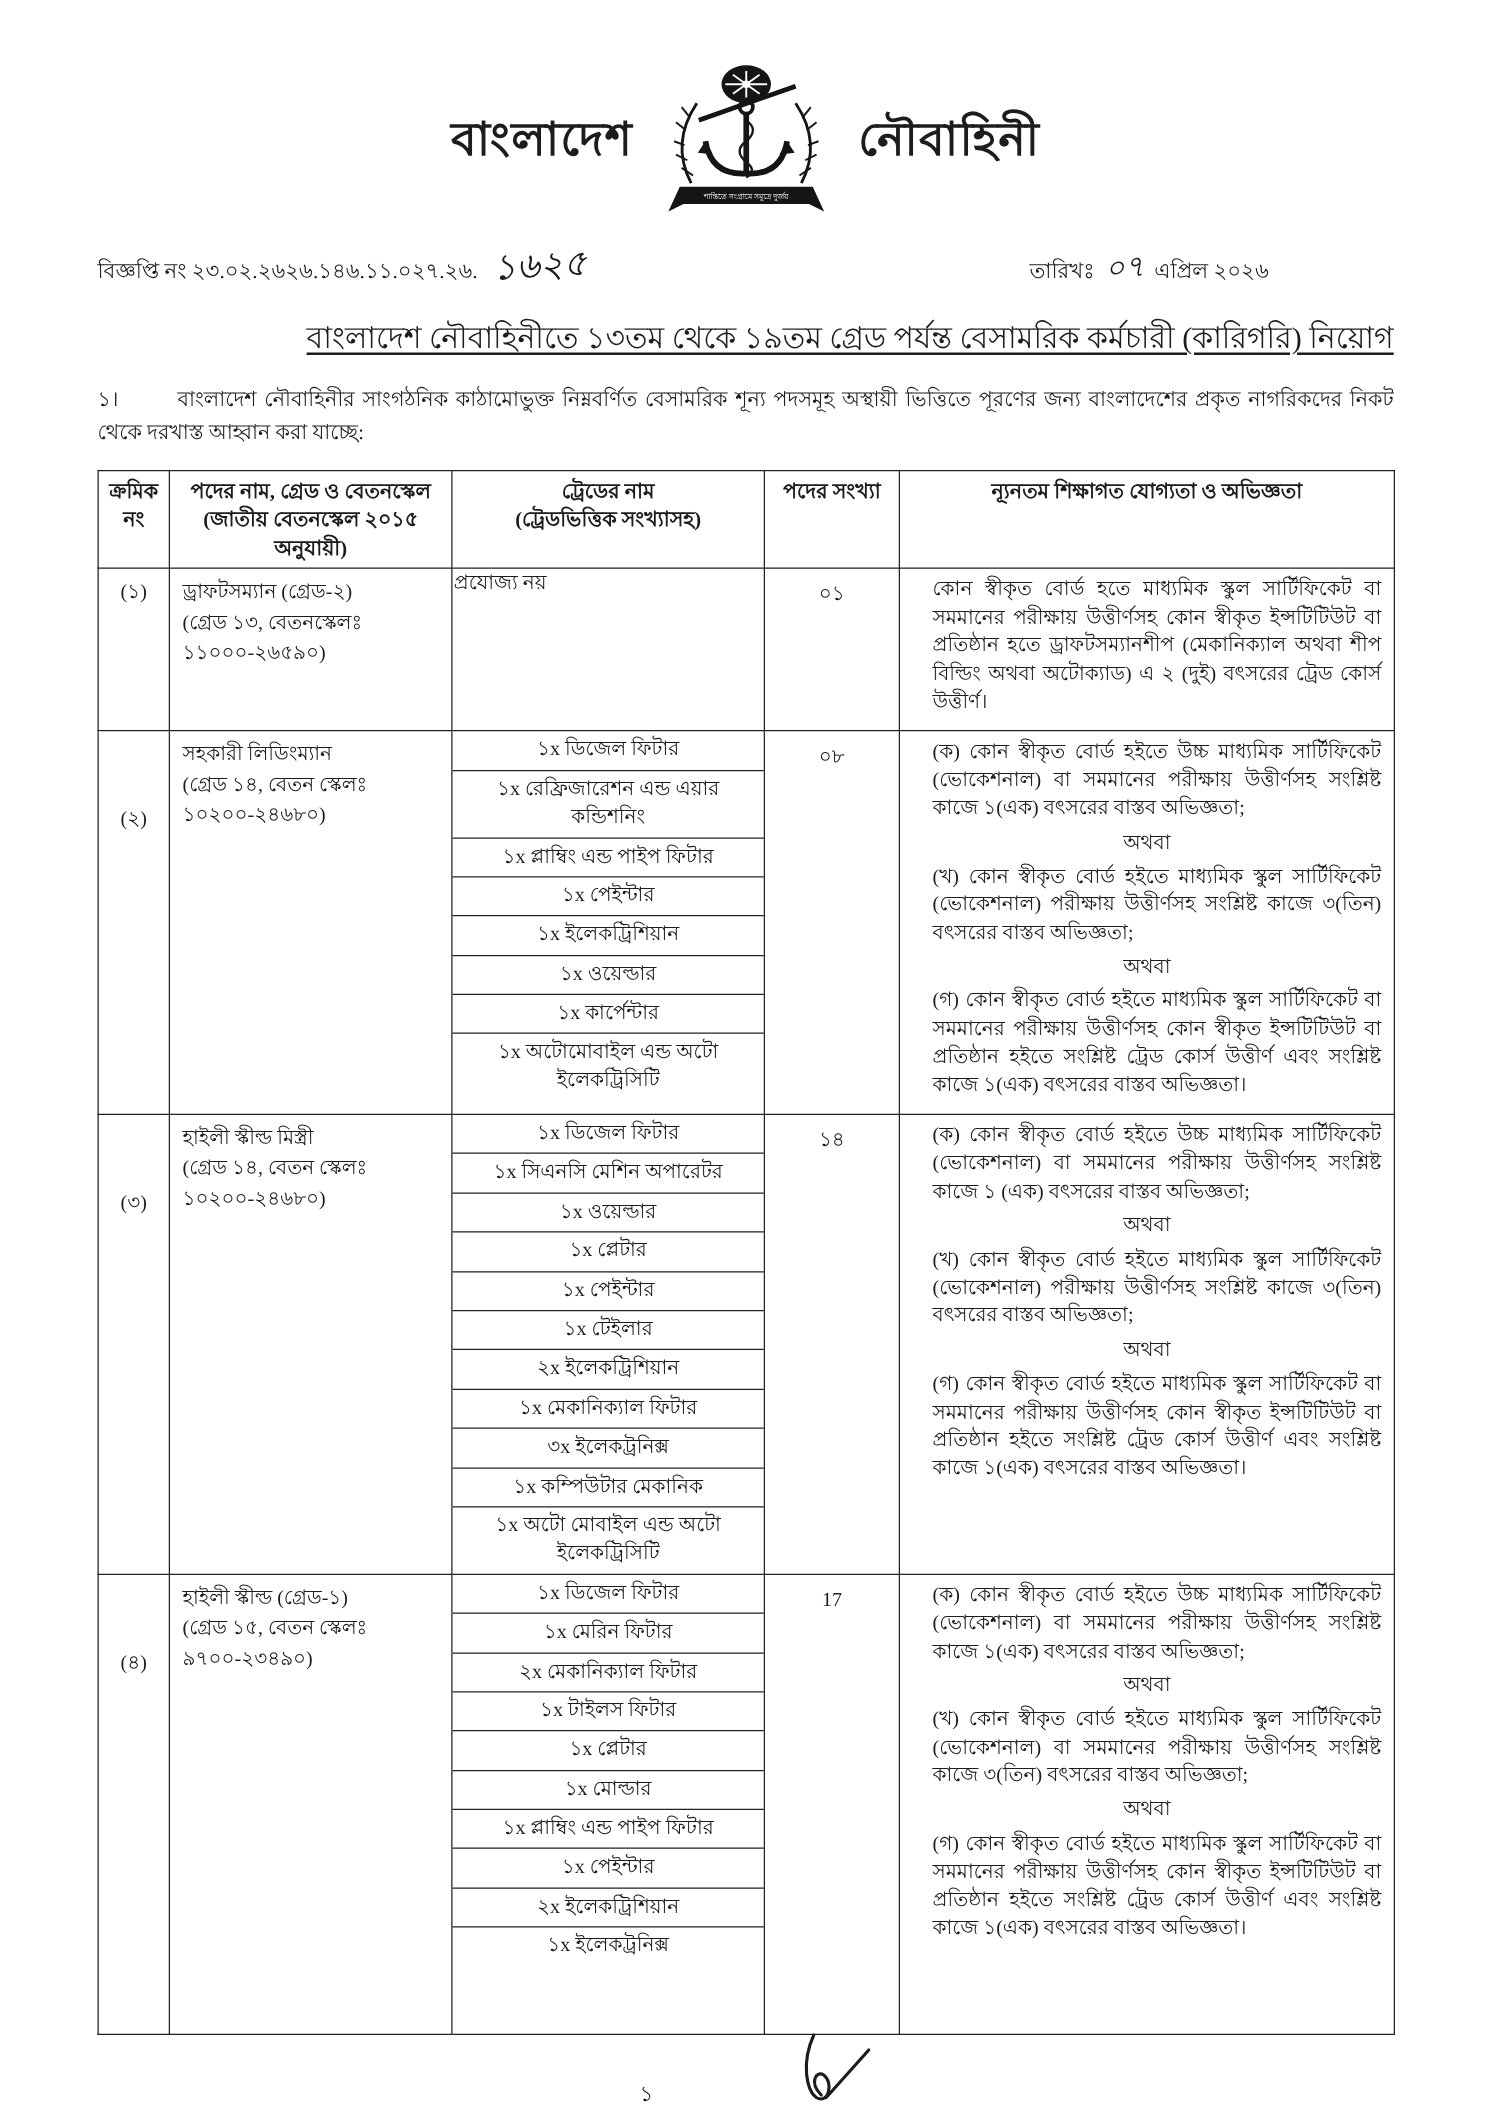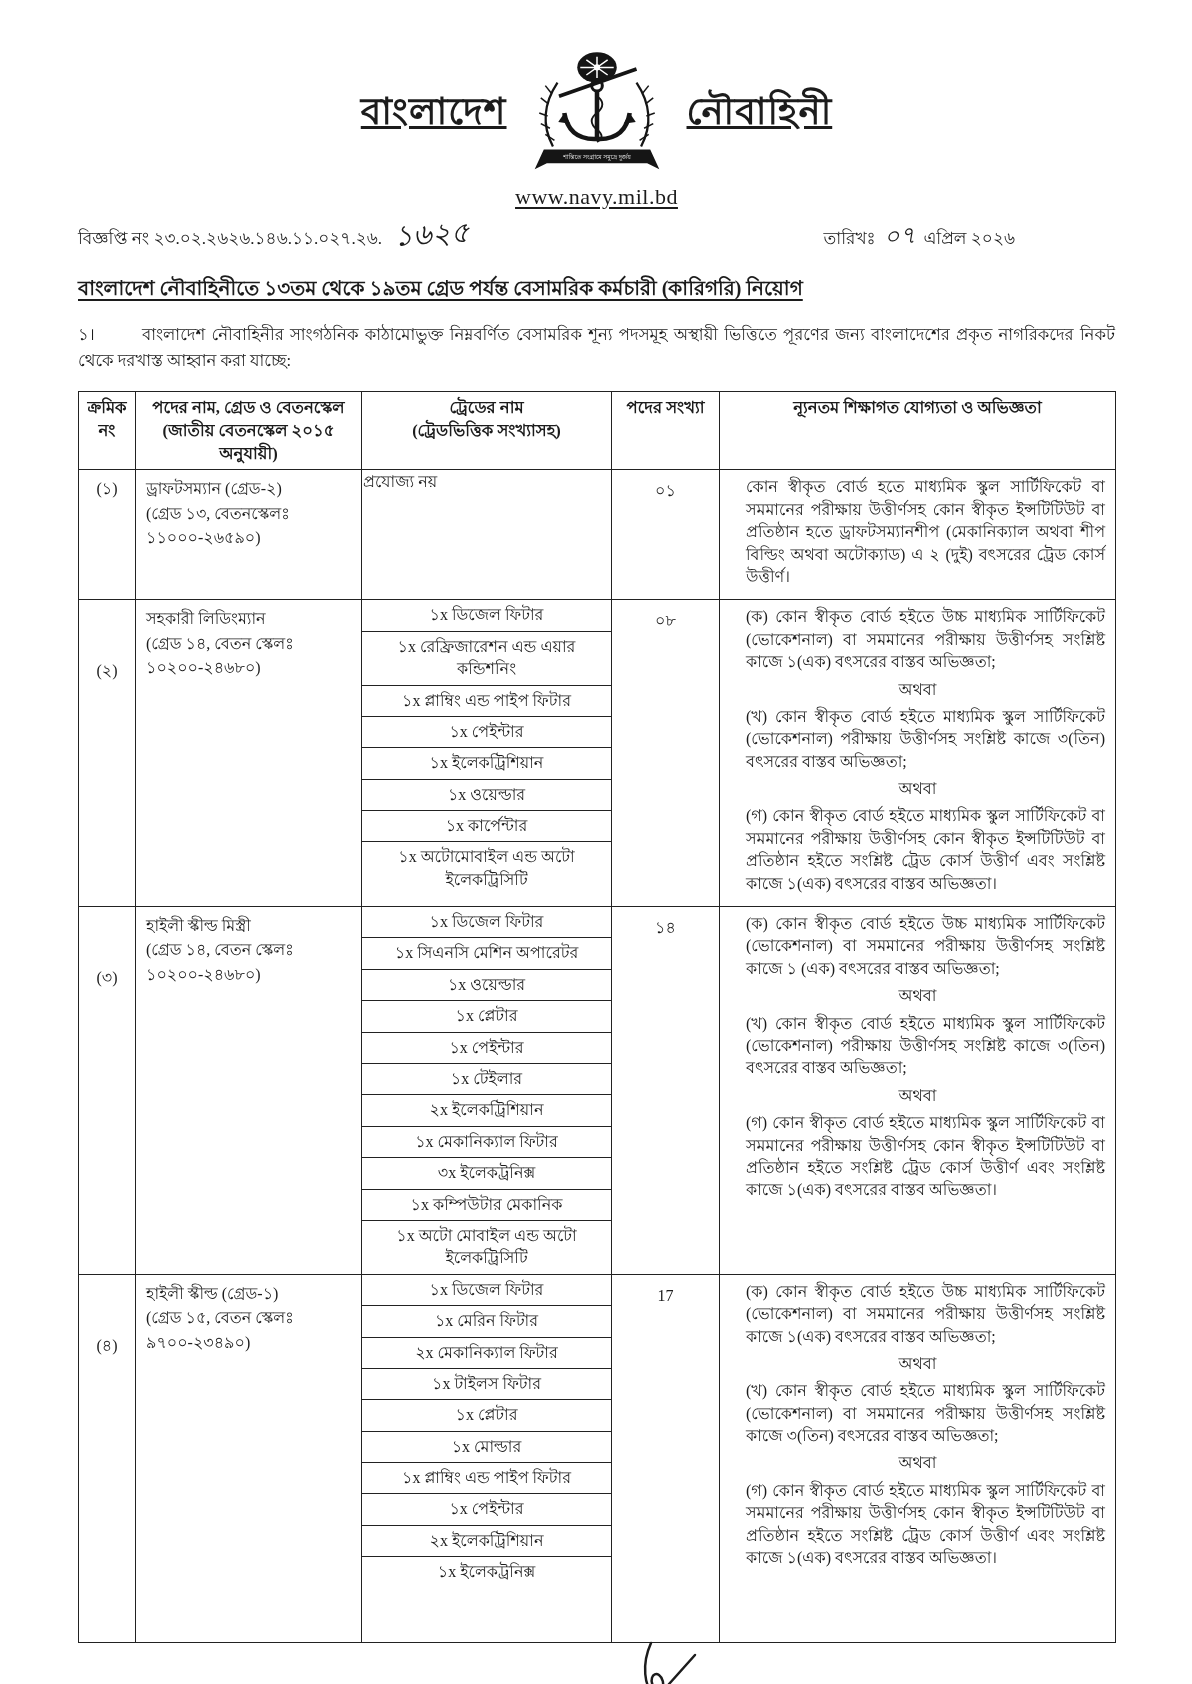--- a/index.html
+++ b/index.html
@@ -3,32 +3,32 @@
 <meta charset="utf-8">
 <style>
   html,body{margin:0;padding:0;background:#e8e8e8;}
   .page{
     width:1192px;min-height:1684px;margin:0 auto;background:#ffffff;
     color:#1c1c1c;font-family:"Liberation Serif","DejaVu Serif",serif;
     box-sizing:border-box;padding:28px 77px 20px 78px;position:relative;
   }
   
   .org-line{display:flex;justify-content:center;align-items:center;gap:14px;margin-top:10px;}
-  .org-name{font-size:37px;font-weight:bold;letter-spacing:1px;text-decoration:underline;}
+  .org-name{font-size:37px;font-weight:bold;letter-spacing:1px;}
   .emblem-wrap{width:152px;height:150px;display:inline-block;}
   .website-line{text-align:center;margin-top:-4px;}
   .website{font-size:22px;text-decoration:underline;text-underline-offset:3px;color:#1c1c1c;letter-spacing:.5px;}
   
   .meta-row{display:flex;justify-content:space-between;align-items:flex-end;margin-top:10px;}
   .notice-no{font-size:17px;}
   .hand{display:inline-block;font-size:29px;font-style:italic;transform:rotate(-3deg);margin-left:8px;line-height:1;font-family:"DejaVu Sans",sans-serif;}
   .date-block{font-size:17px;margin-right:100px;}
   .hand-sm{display:inline-block;font-size:24px;font-style:italic;transform:rotate(-4deg);margin:0 4px;line-height:1;font-family:"DejaVu Sans",sans-serif;}
   
-  .doc-title{font-size:20px;font-weight:bold;margin:20px 0 0 0;text-decoration:underline;text-underline-offset:4px;}
+  .doc-title{font-size:24px;font-weight:normal;margin:20px 0 0 0;text-decoration:underline;text-underline-offset:4px;text-align:right;}
   .intro{font-size:16.5px;line-height:1.55;margin:16px 0 0 0;text-align:justify;}
   .intro .num{display:inline-block;min-width:64px;}
   
   table.main{border-collapse:collapse;width:1037px;margin-top:18px;table-layout:fixed;}
   table.main th,table.main td{border:1.6px solid #222;vertical-align:top;font-size:16px;line-height:1.4;}
   table.main th{font-weight:bold;text-align:center;padding:4px 6px;font-size:16.5px;}
   th .sub{font-weight:bold;}
   td.serial{text-align:center;padding-top:8px;font-size:16.5px;}
   tr.low-serial td.serial{padding-top:60px;}
   td.post{padding:8px 10px;}
@@ -88,23 +88,20 @@
             <line x1="164" y1="72" x2="174" y2="64"></line>
           <line x1="160" y1="58" x2="168" y2="48"></line>
         </g>
 
         <polygon points="30,132 170,132 182,158 166,150 34,150 18,158" fill="#151515"></polygon>
         <text x="100" y="145" text-anchor="middle" font-size="8" fill="#ffffff">শান্তিতে সংগ্রামে সমুদ্রে দুর্জয়</text>
       </svg>
     </span>
     <span class="org-name">নৌবাহিনী</span>
   </div>
-  <div class="website-line">
-    <a href="#" class="website">www.navy.mil.bd</a>
-  </div>
 
   <div class="meta-row">
     <div class="notice-no">
       <span>বিজ্ঞপ্তি নং ২৩.০২.২৬২৬.১৪৬.১১.০২৭.২৬.</span>
       <span class="hand">১৬২৫</span>
     </div>
     <div class="date-block">
       <span>তারিখঃ</span>
       <span class="hand-sm">০৭</span>
       <span>এপ্রিল ২০২৬</span>

